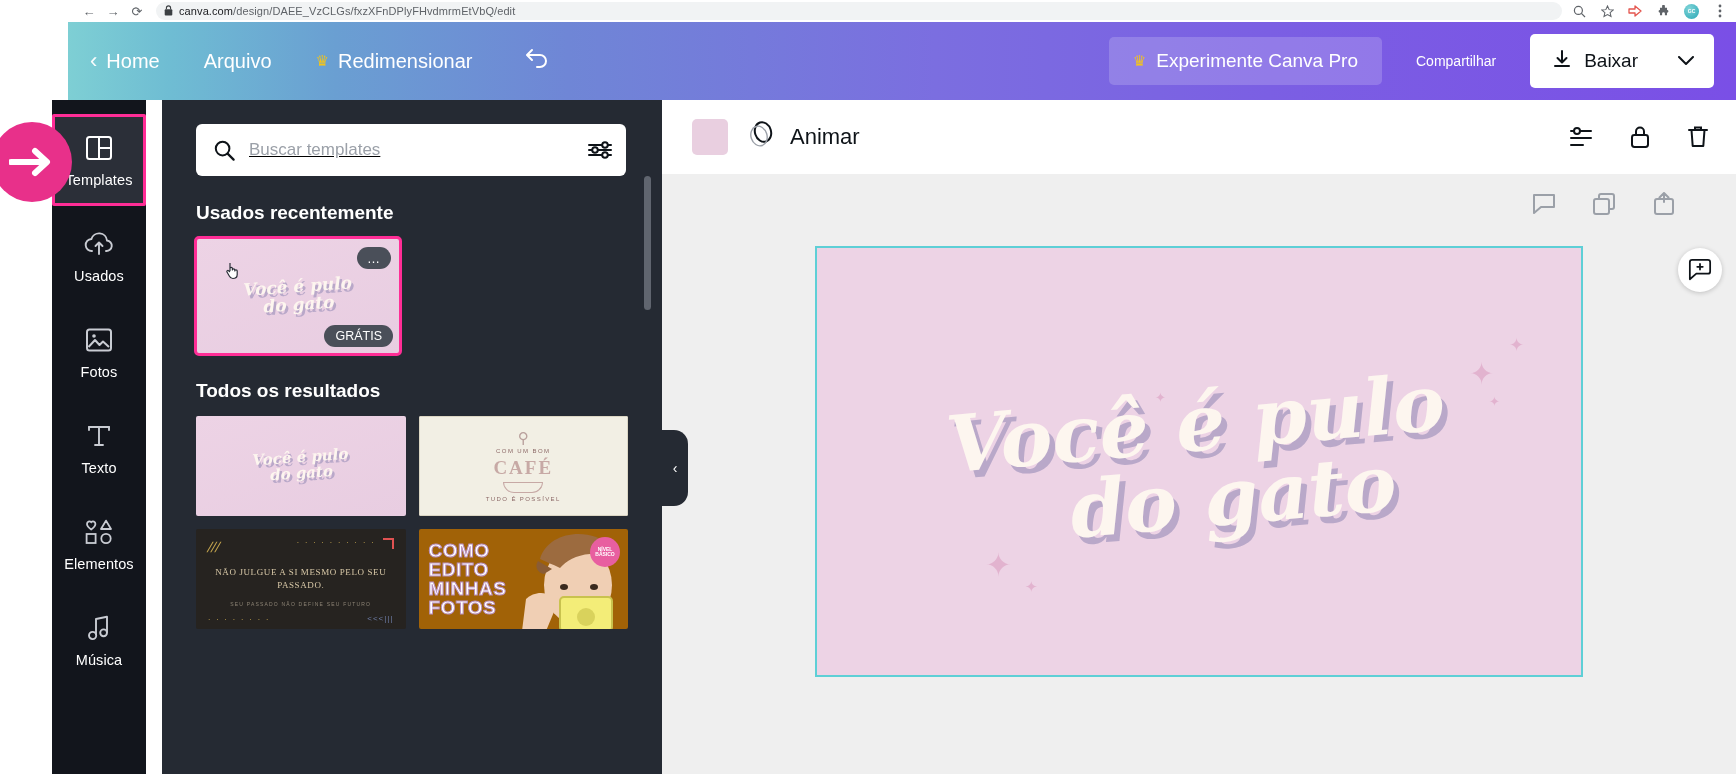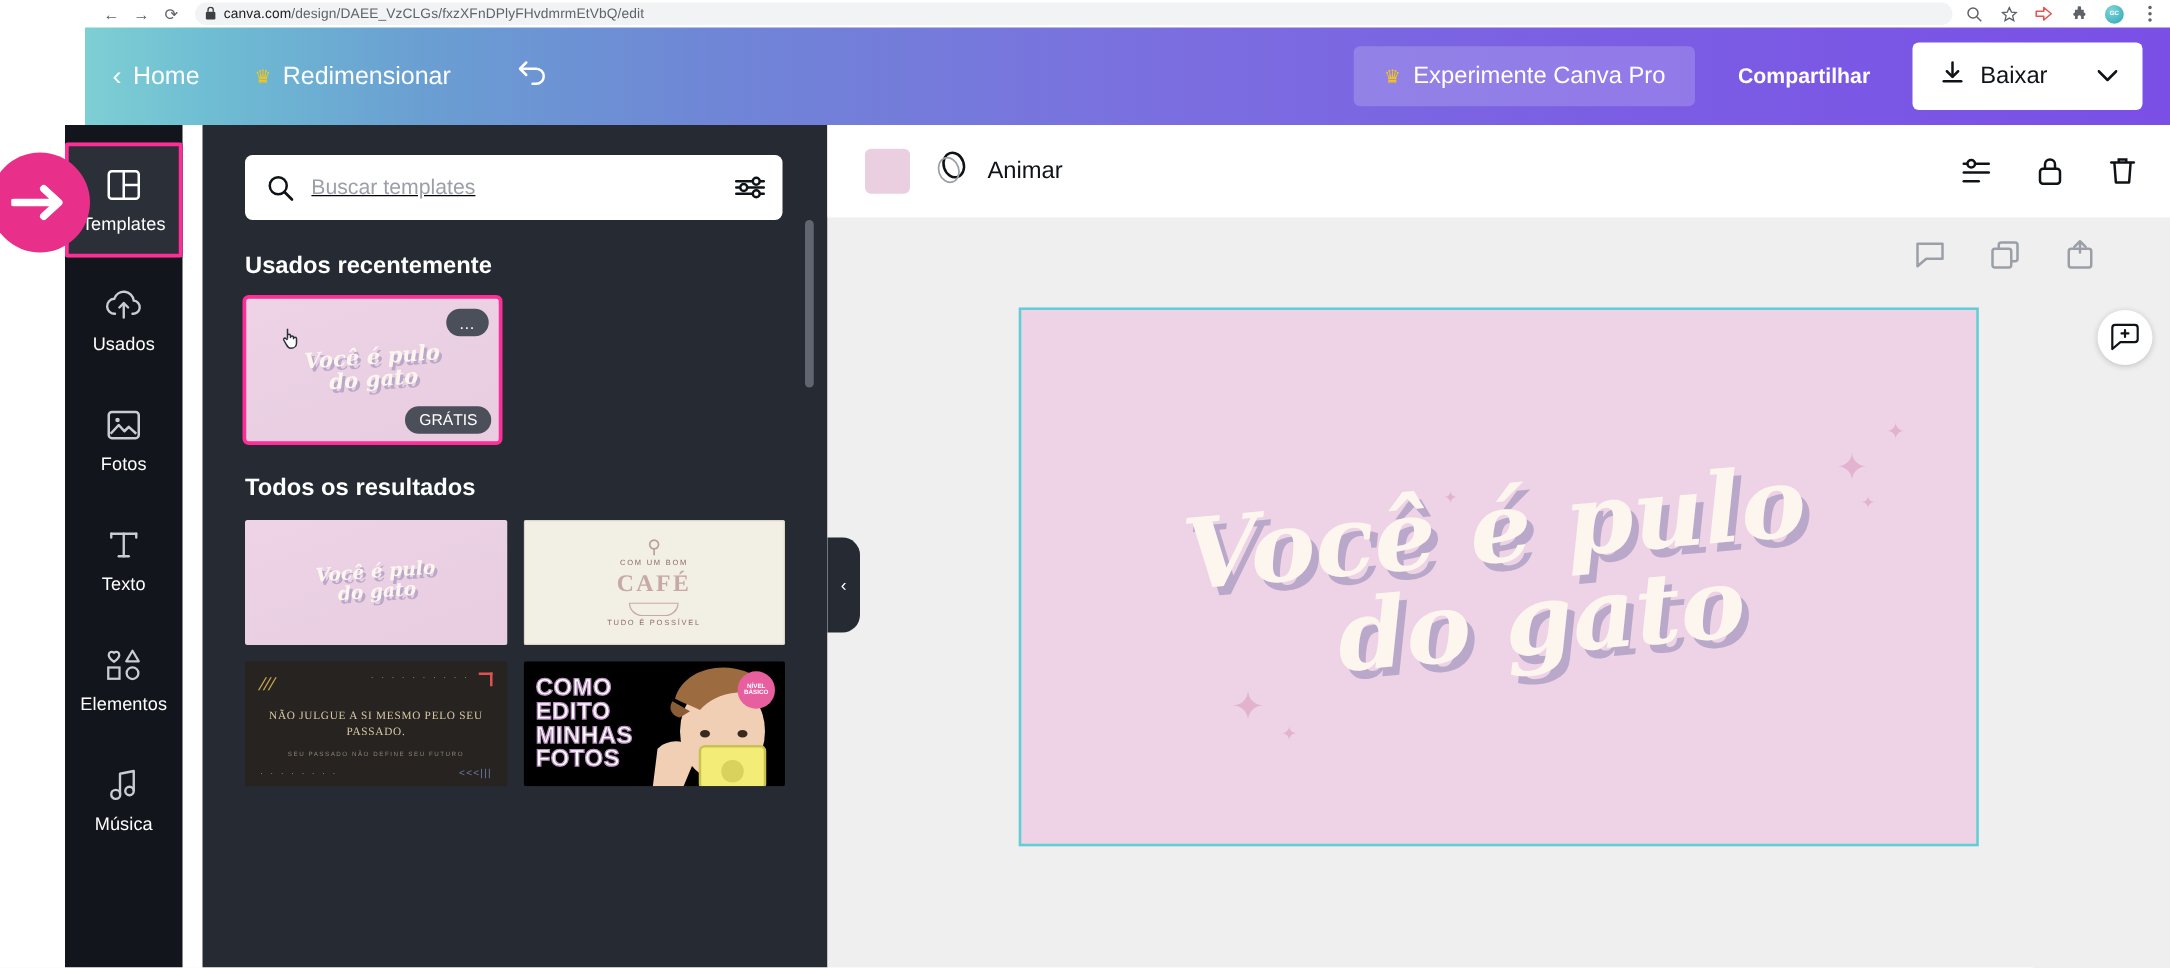--- a/index.html
+++ b/index.html
@@ -53,21 +53,21 @@
   .crown { font-size: 15px; color: #f5c518; }
   .undo-ico { font-size: 24px; color: #fff; padding: 0 26px; font-weight: 300; }
   .tb-right { margin-left: auto; display: flex; align-items: center; gap: 12px; padding-right: 22px; }
   .btn-pro {
     background: rgba(255,255,255,.18); border-radius: 5px;
     padding: 13px 24px; color: #fff; font-size: 19px;
     display: flex; align-items: center; gap: 10px;
   }
   .btn-share {
     background: transparent; border-radius: 5px;
-    padding: 13px 22px; color: #fff; font-size: 17px; font-weight: bold;
+    padding: 13px 22px; color: #fff; font-size: 14px;
   }
   .btn-download {
     background: #fff; border-radius: 5px; height: 54px;
     display: flex; align-items: center; overflow: hidden;
   }
   .bd-main { display: flex; align-items: center; gap: 12px; padding: 0 20px 0 22px;
              color: #0e1318; font-size: 19px; height: 100%; }
   .bd-caret { width: 56px; height: 100%; display: flex; align-items: center; justify-content: center;
               color: #0e1318; font-size: 15px; }
 
@@ -157,21 +157,21 @@
               font-size: 9px; text-align:center; letter-spacing: .6px; line-height:1.5; }
   .dark-dots { position:absolute; top:10px; right:30px; color:#c8a84f; font-size:7px; letter-spacing:2px; }
   .dark-slash { position:absolute; top:10px; left:12px; color:#c8a84f; font-size:14px; transform: skewX(-18deg); }
   .dark-corner { position:absolute; top:9px; right:12px; width:11px; height:11px;
                  border-top:2px solid #e05252; border-right:2px solid #e05252; }
   .dark-bottom { position:absolute; bottom:6px; left:12px; color:#c8a84f; font-size:7px; letter-spacing:2px; }
   .dark-bottom-r { position:absolute; bottom:6px; right:12px; color:#6f7ea8; font-size:8px; letter-spacing:1px; }
   .dark-sub { position:absolute; bottom:22px; left:0; right:0; text-align:center;
               color:#8d8475; font-size:5px; letter-spacing:1.2px; }
 
-  .tpl-yellow { width:100%; height:100%; background:#000000; position:relative; overflow:hidden; }
+  .tpl-yellow { width:100%; height:100%; background:#a16207; position:relative; overflow:hidden; }
   .yel-txt { position:absolute; left:10px; top:12px; font-size: 19px; font-weight: bold;
              color:#fff; line-height: 1.0; letter-spacing: .5px;
              -webkit-text-stroke: 1px #b98fc0; font-family:"Liberation Sans", sans-serif; }
   .yel-face {
     position:absolute; right:-6px; top:-4px; width:118px; height:108px;
   }
   .yel-badge { position:absolute; right:8px; top:8px; width:30px; height:30px; border-radius:50%;
                background:#e85fa0; color:#fff; font-size:5px; display:flex; align-items:center;
                justify-content:center; text-align:center; line-height:1.1; font-weight:bold; }
 
@@ -191,21 +191,21 @@
   
   .editor {
     position: absolute; top: 100px; left: 662px; width: 1074px; height: 674px;
     background: #efefef;
   }
   .ed-toolbar {
     height: 74px; background: #fff; display: flex; align-items: center;
     padding: 0 26px 0 30px; gap: 18px;
   }
   .swatch { width: 36px; height: 36px; border-radius: 5px; background: #e9cfe0; }
-  .animar { display: flex; align-items: center; gap: 14px; font-size: 19px; color: #0e1318; }
+  .animar { display: flex; align-items: center; gap: 14px; font-size: 22px; color: #0e1318; }
   .tb-icons-right { margin-left: auto; display: flex; align-items: center; gap: 34px; color: #0e1318; }
   .ed-icon { display: flex; align-items: center; justify-content: center; }
 
   .page-tools {
     position: absolute; top: 92px; right: 60px; display: flex; gap: 36px; color: #9ba0a8;
   }
 
   .canvas-wrap {
     position: absolute; top: 140px; left: 0; width: 1074px; height: 534px;
     display: flex; align-items: flex-start; justify-content: center; padding-top: 6px;
@@ -295,20 +295,23 @@
           </svg>
       </div>
     </div>
   </div>
 
   <div class="topbar">
     <div class="tb-left">
       <div class="tb-item">
         <span class="chev-left">‹</span>
         <span>Home</span>
+      </div>
+      <div class="tb-item">
+        <span>Arquivo</span>
       </div>
       <div class="tb-item">
         <span class="crown">♛</span>
         <span>Redimensionar</span>
       </div>
       <div class="undo-ico">
         <svg width="30" height="24" viewBox="0 0 30 24" fill="none">
             <path d="M8 9H20a6 6 0 010 12h-3" stroke="#fff" stroke-width="2" stroke-linecap="round"></path>
             <path d="M12 4L7 9l5 5" stroke="#fff" stroke-width="2" stroke-linecap="round" stroke-linejoin="round"></path>
           </svg>

